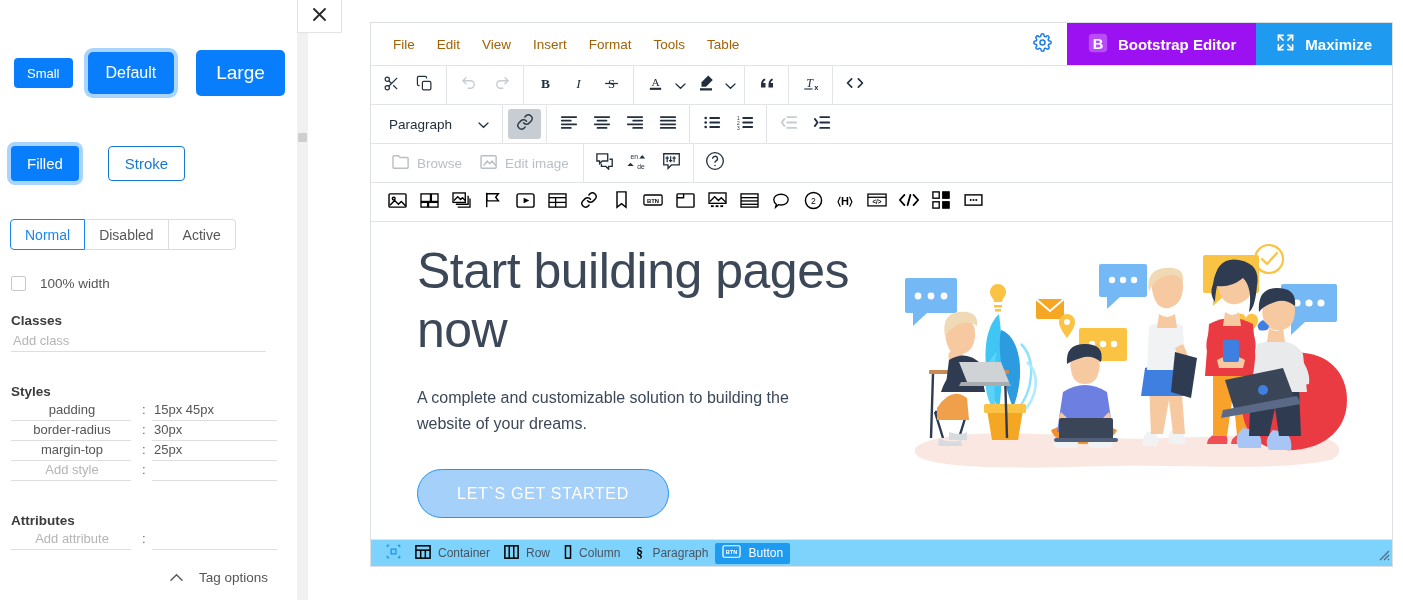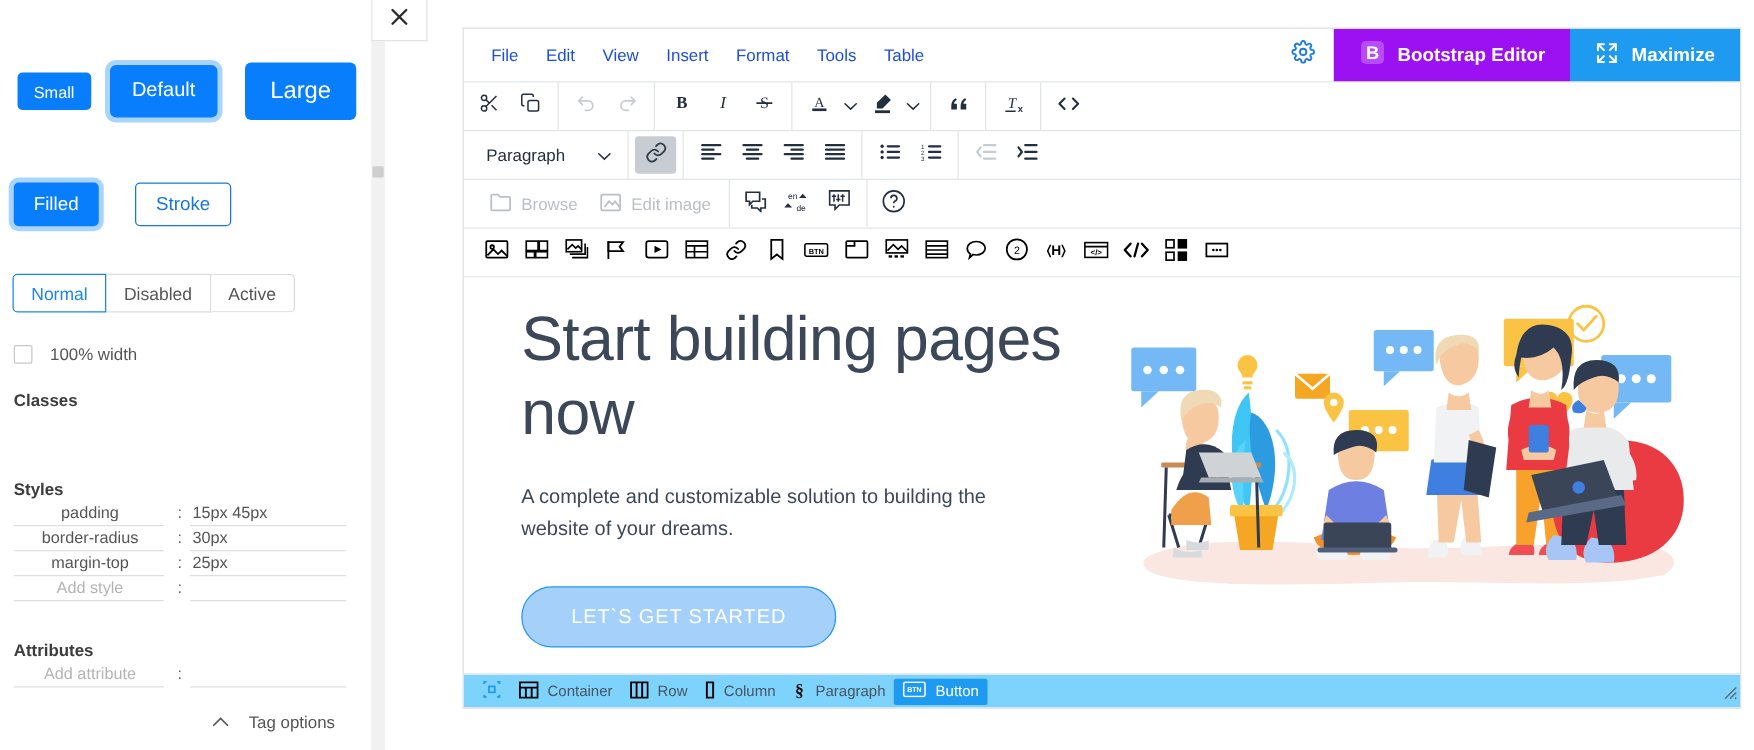--- a/index.html
+++ b/index.html
@@ -141,21 +141,21 @@
     overflow: hidden;
   }
 
   
   #menubar {
     display: flex; align-items: stretch; height: 43px;
     border-bottom: 1px solid #e2e5e8; flex: 0 0 auto;
   }
   #menus { display: flex; align-items: center; padding-left: 12px; gap: 2px; flex: 1 1 auto; }
   .menu-item {
-    font-size: 13.5px; color: #1d4ed8; padding: 5px 10px; border-radius: 3px;
+    font-size: 13.5px; color: #a16207; padding: 5px 10px; border-radius: 3px;
     cursor: pointer; font-family: "Liberation Sans", sans-serif;
   }
   #gear-btn {
     width: 48px; display: flex; align-items: center; justify-content: center; cursor: pointer;
   }
   #bootstrap-btn {
     background: #9b11f2; color: #fff; display: flex; align-items: center;
     gap: 9px; padding: 0 20px; cursor: pointer; font-weight: bold; font-size: 15px;
   }
   #maximize-btn {
@@ -254,20 +254,21 @@
     <div class="state-btn">Disabled</div>
     <div class="state-btn">Active</div>
   </div>
 
   <div id="width-row">
     <div class="cb-box"></div>
     <span class="cb-label">100% width</span>
   </div>
 
   <div class="sec-title" id="classes-title">Classes</div>
+  <input class="uline-input" id="class-input" placeholder="Add class" style="">
 
   <div class="sec-title" id="styles-title">Styles</div>
 
   <div class="style-row" style="top:402px">
     <input class="uline-input style-key" value="padding" style="">
     <span class="style-colon">:</span>
     <input class="uline-input style-val" value="15px 45px" style="">
   </div>
   <div class="style-row" style="top:422px">
     <input class="uline-input style-key" value="border-radius" style="">

